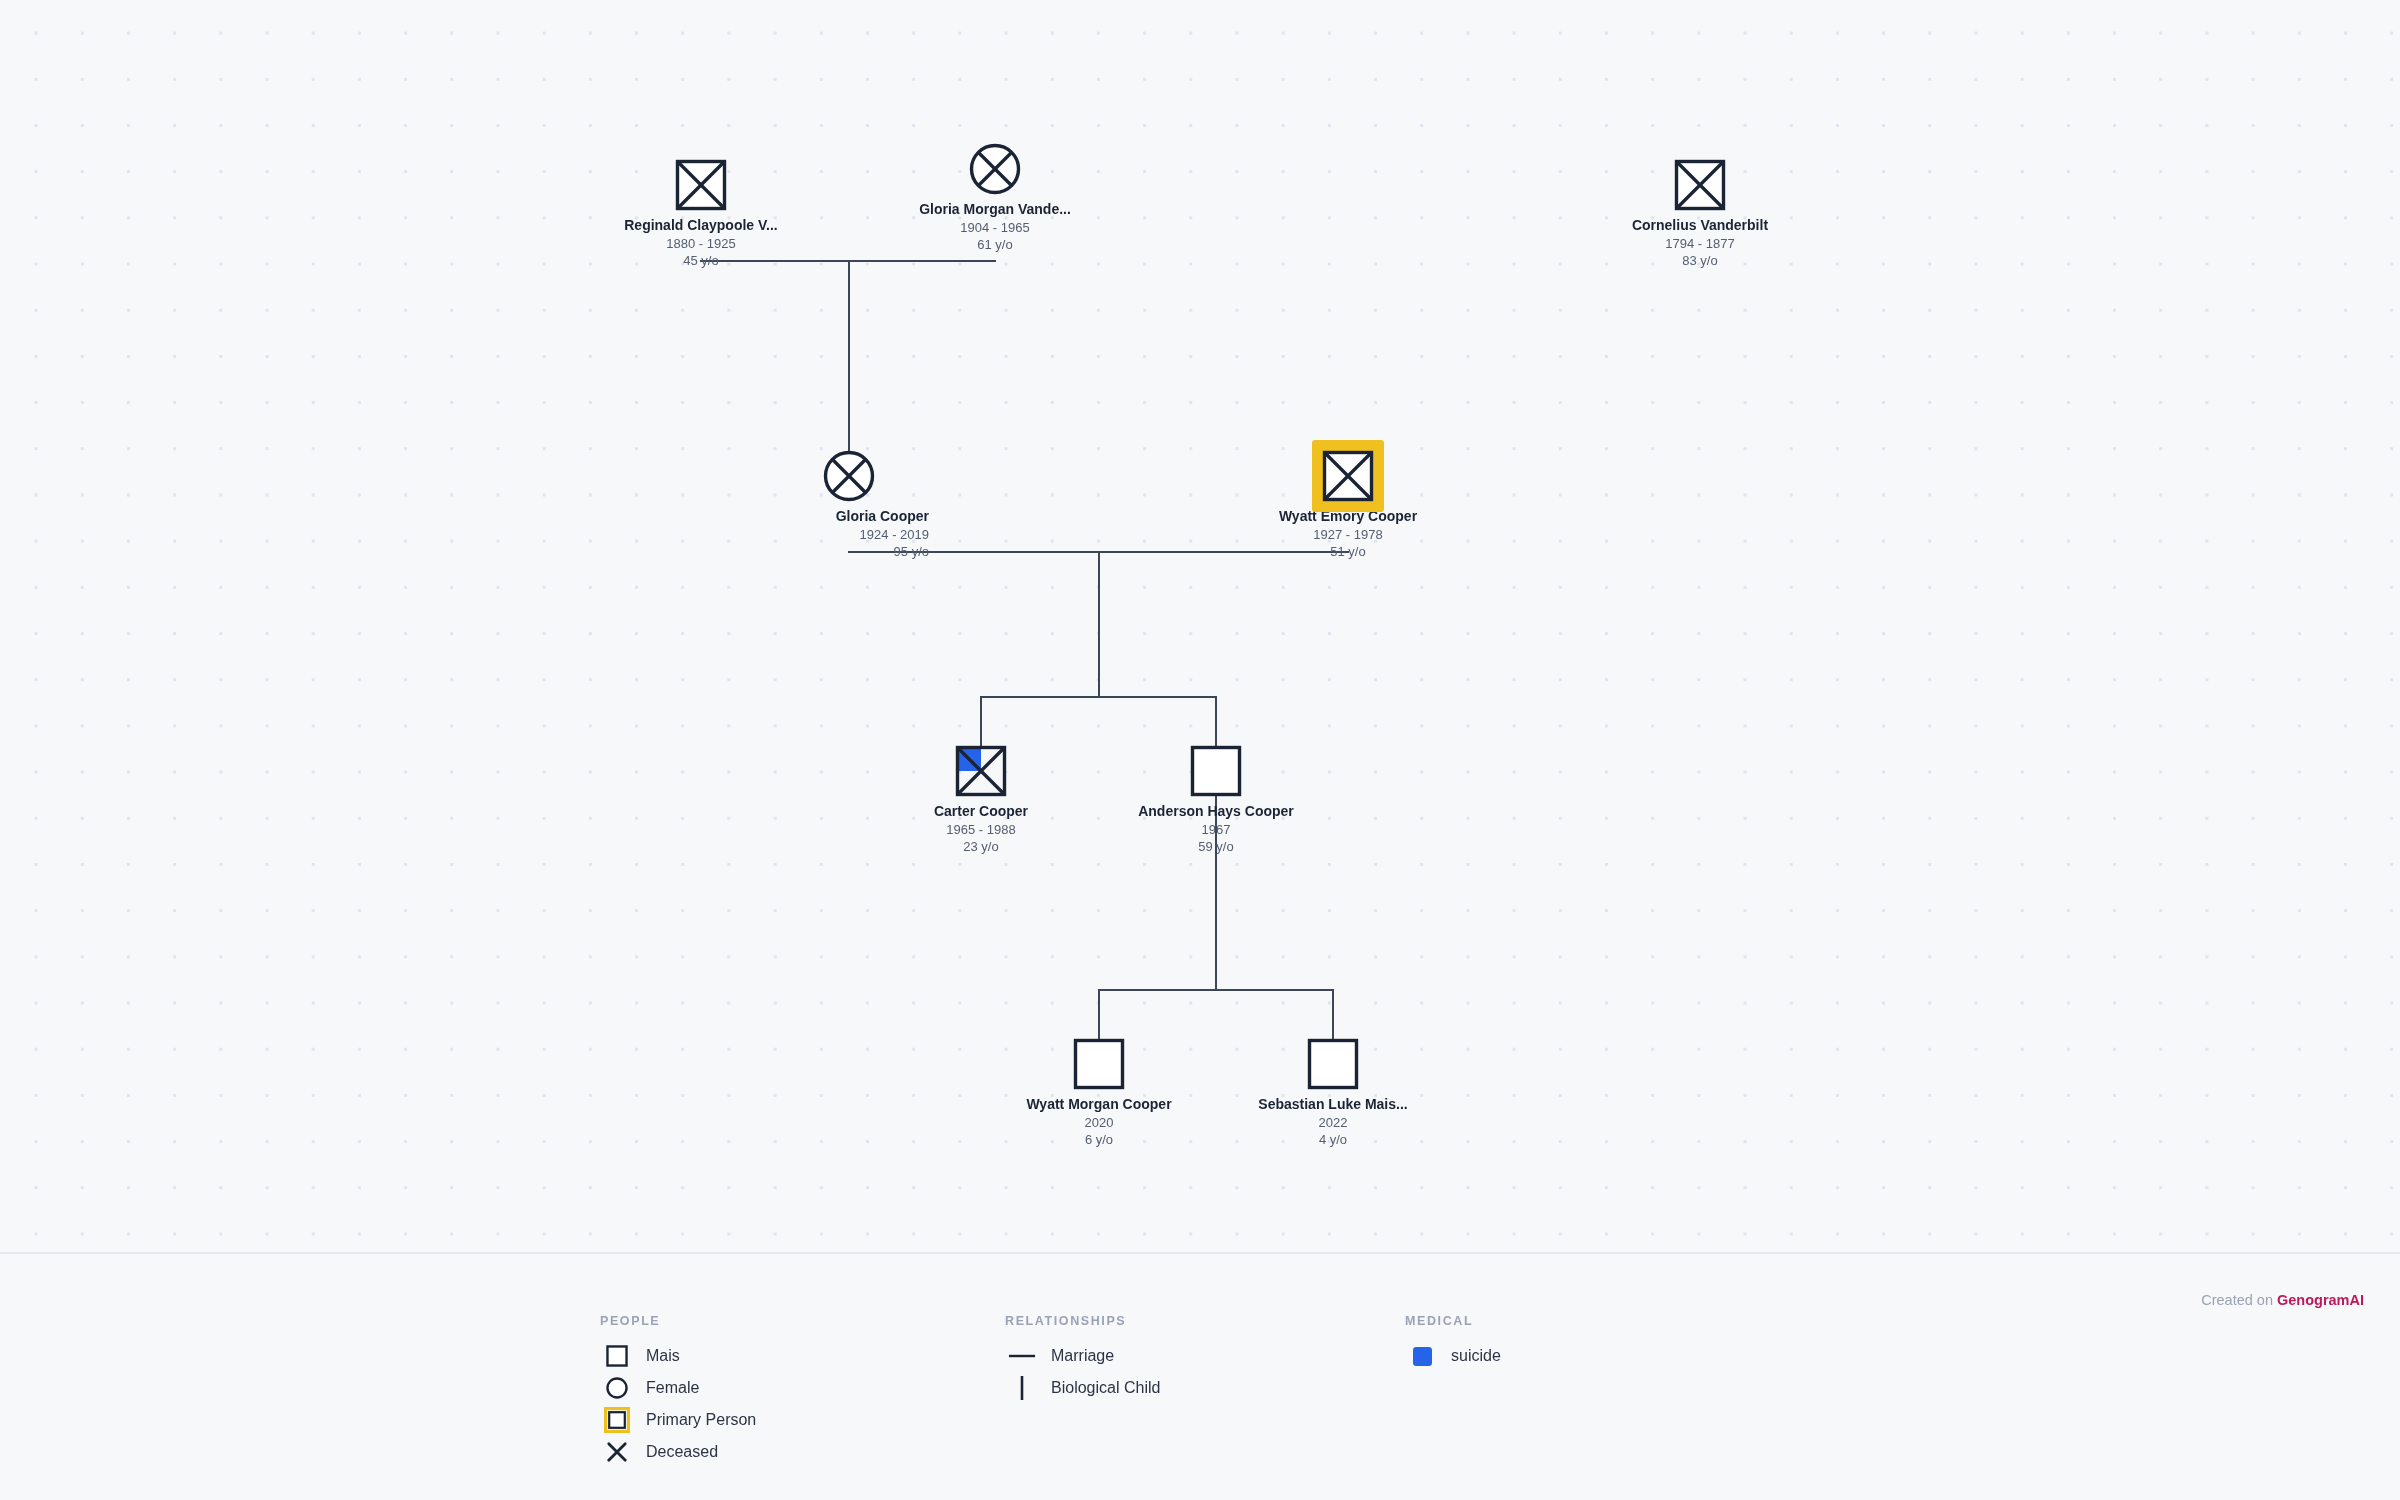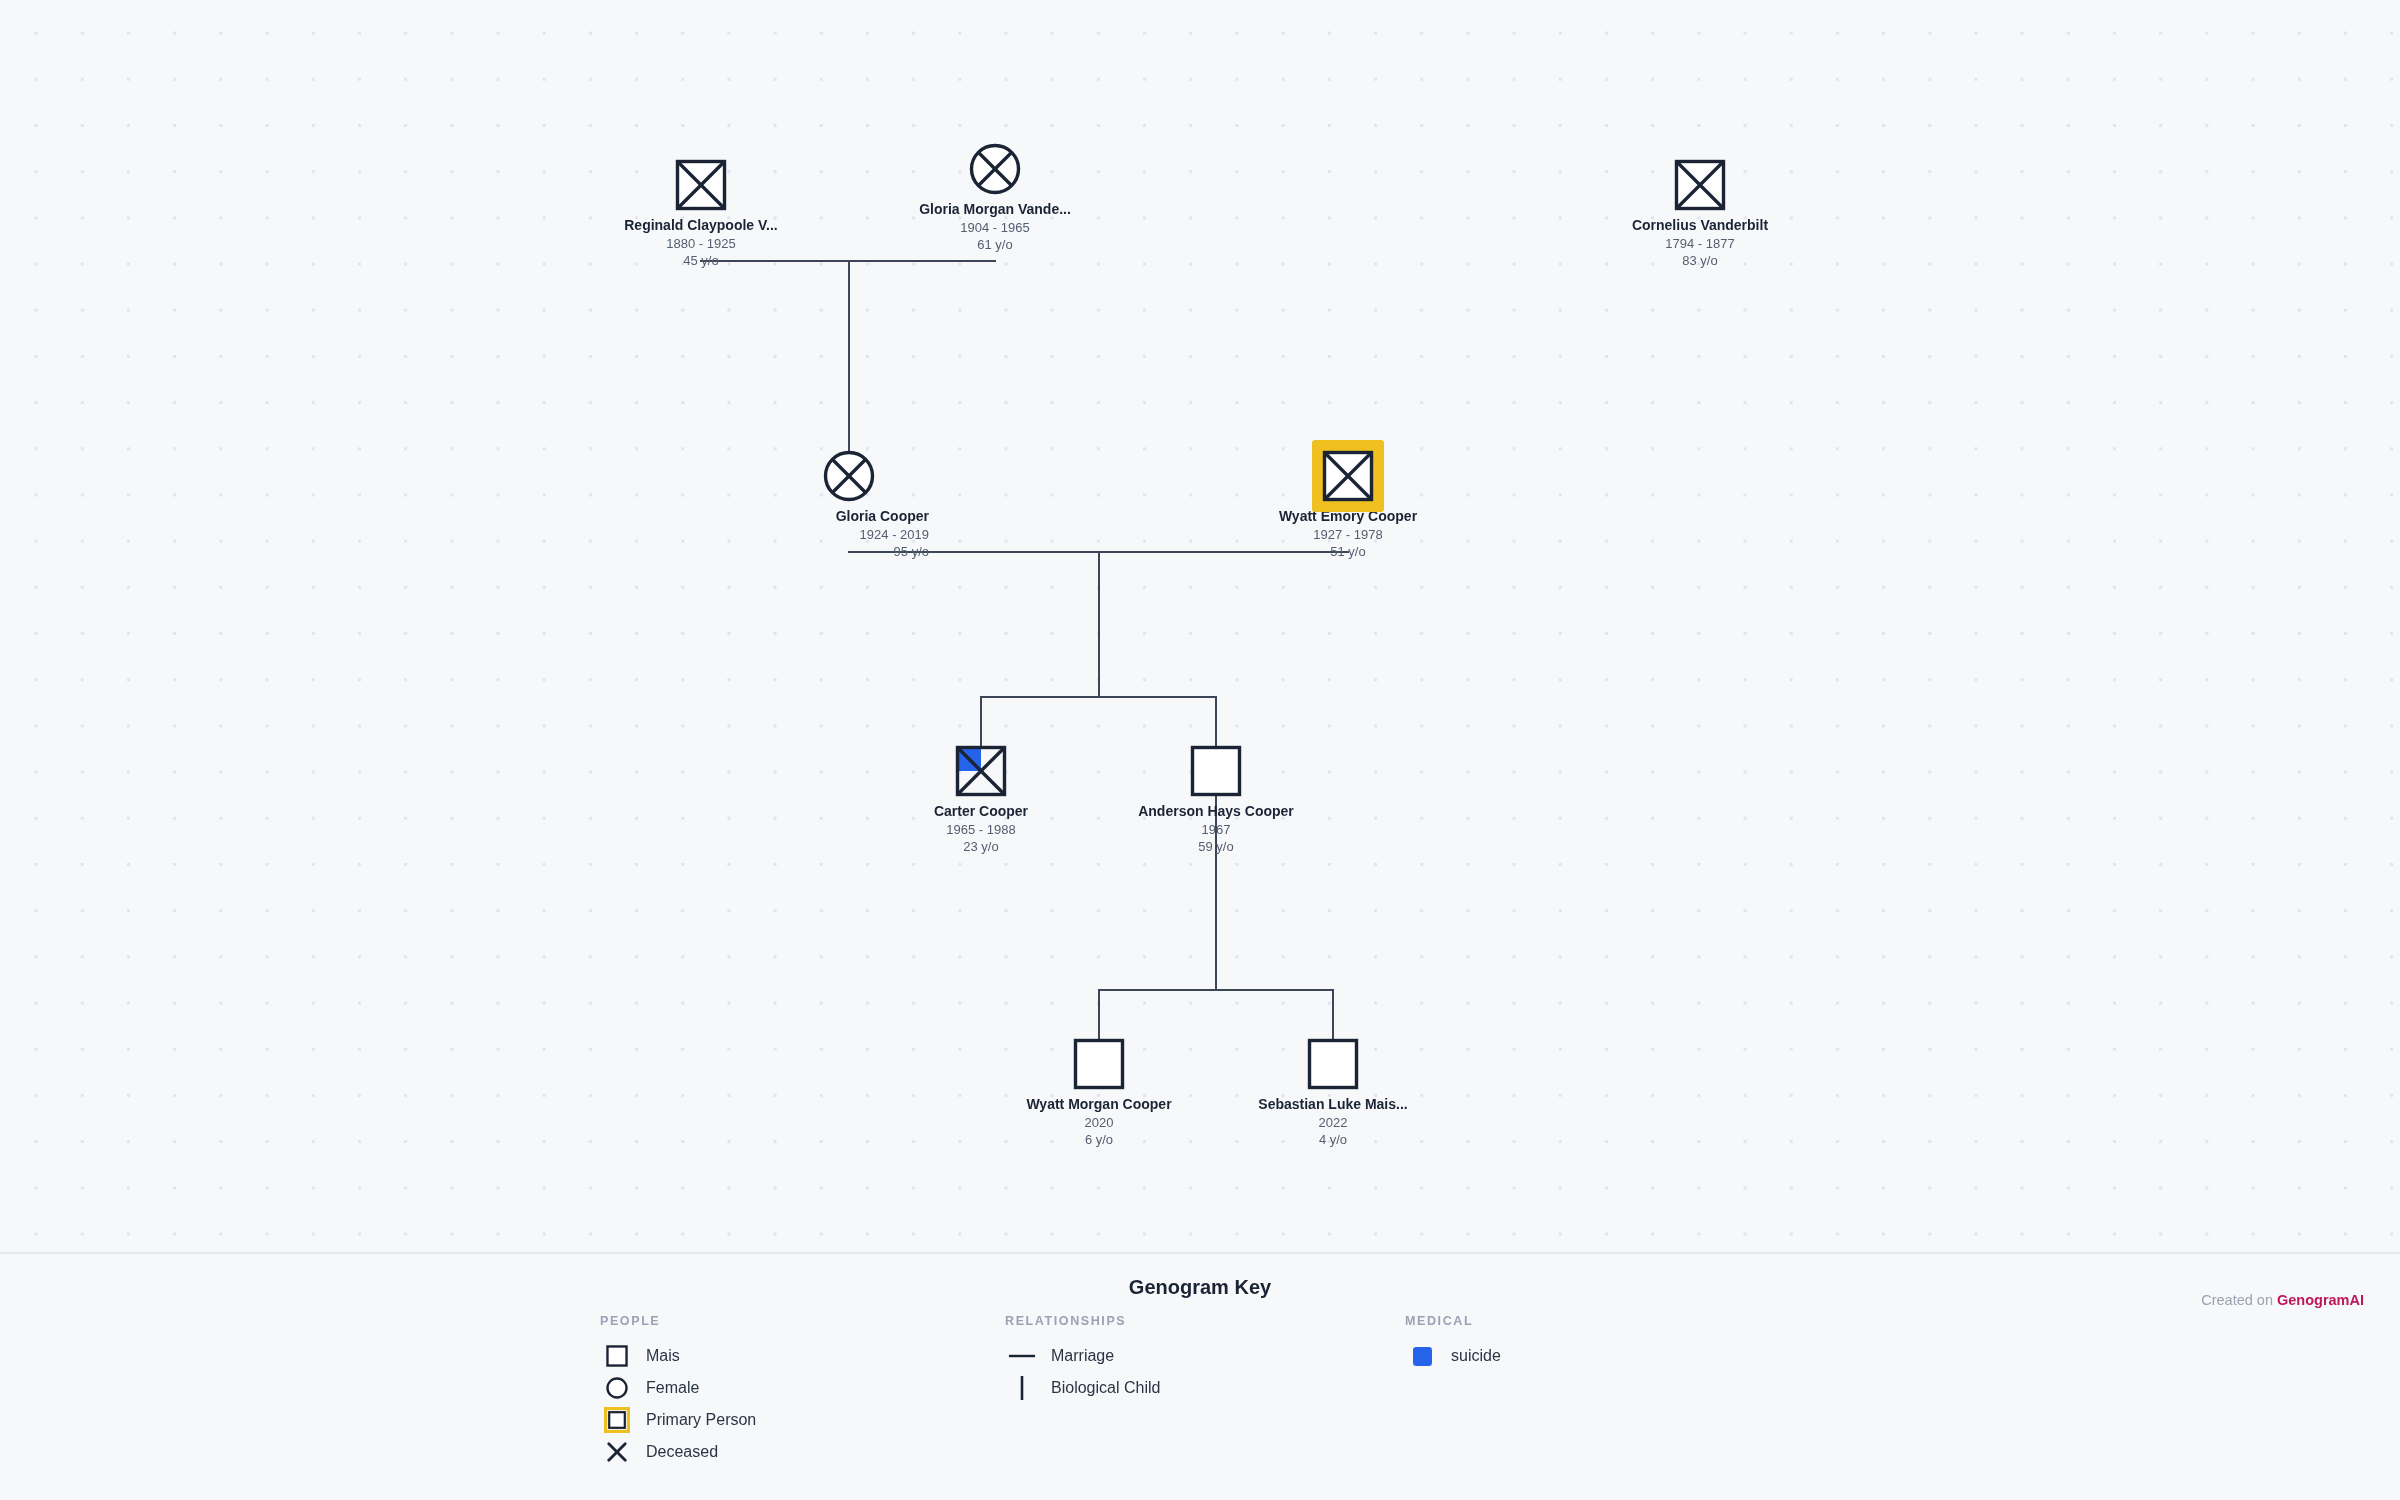--- a/index.html
+++ b/index.html
@@ -308,21 +308,20 @@
           </div>
           <div class="nm">Sebastian Luke Mais...</div>
           <div class="yrs" style="color: rgb(84, 94, 112);">2022</div>
           <div class="age" style="color: rgb(84, 94, 112);">4 y/o</div>
         </div>
       </div>
   </div>
 
   <div id="footer">
 
-    <div id="key-title">Genogram Key</div>
 
     <div id="credit"><span>Created on </span><b>GenogramAI</b></div>
 
     <div class="key-col" id="col-people" style="left:600px;">
       <div class="key-head">PEOPLE</div>
       <div id="people-rows">
           <div class="key-row">
             <span class="key-ico">
               <svg viewBox="0 0 24 24" width="22" height="22">
                 <rect x="1.6" y="1.6" width="20.8" height="20.8" fill="#fff" stroke="#1b2435" stroke-width="2.6"></rect>

